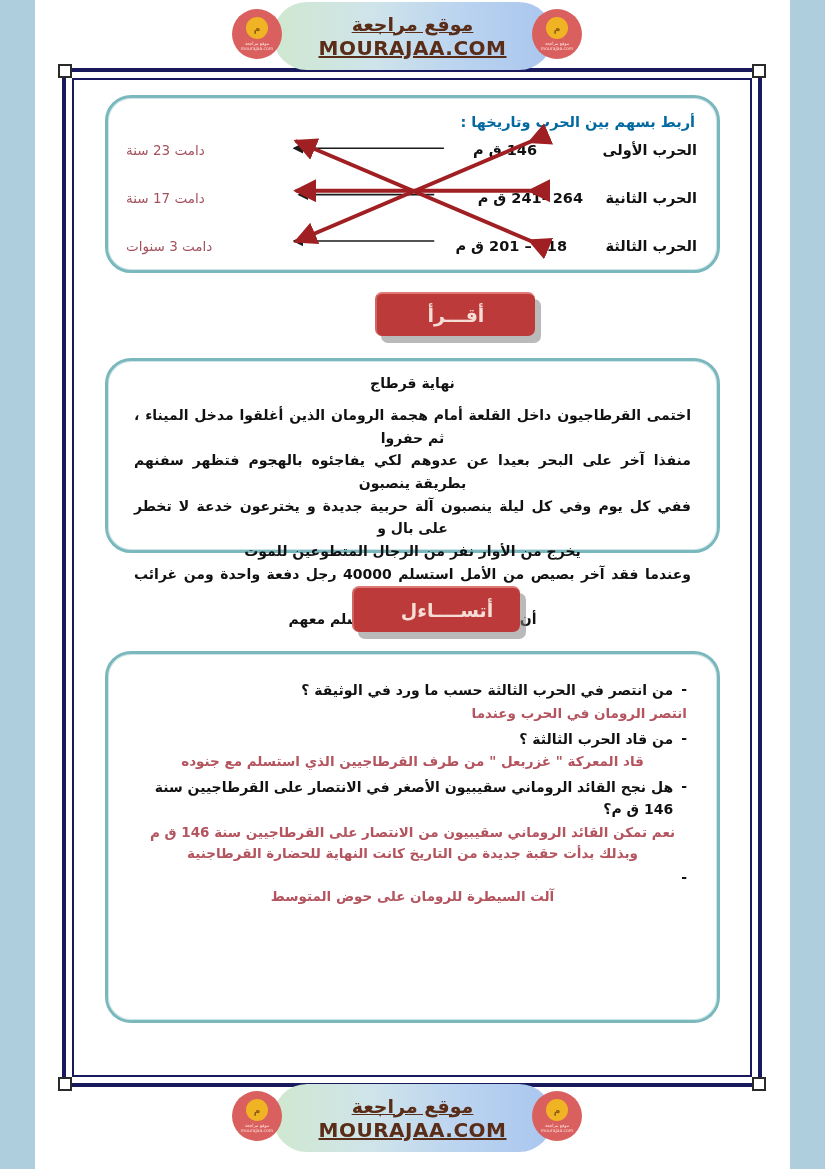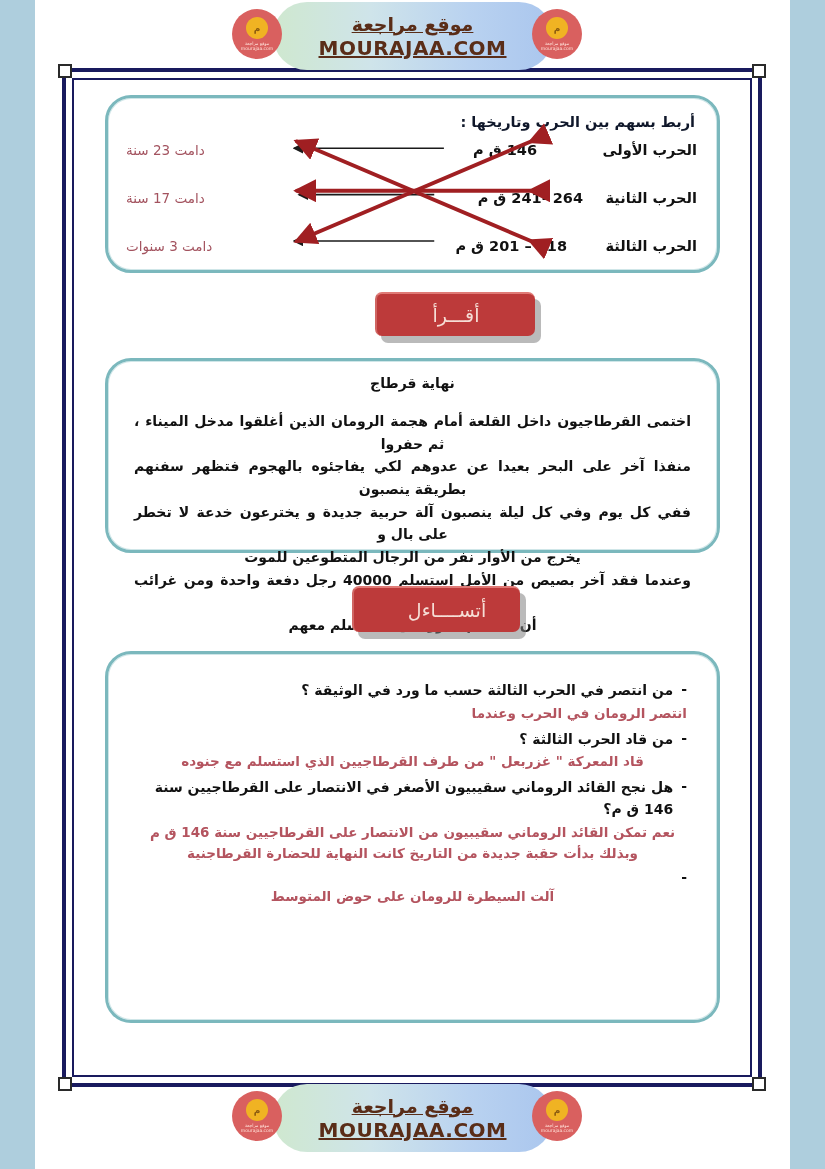--- a/index.html
+++ b/index.html
@@ -149,21 +149,21 @@
     left: 27px;
     top: 11px;
     width: 615px;
     height: 178px;
   }
   .match-instruction {
     position: absolute;
     right: 22px;
     top: 16px;
     font-size: 14.5px;
-    color: #0f172a;
+    color: #0369a1;
     direction: rtl;
     font-weight: bold;
   }
   .match-grid {
     position: absolute;
     inset: 0;
   }
   .war-label {
     position: absolute;
     right: 20px;
@@ -212,21 +212,21 @@
     border-top: 2px solid #e07a76;
     border-left: 2px solid #d06663;
     display: flex;
     align-items: center;
     justify-content: center;
     box-shadow: 6px 7px 0 rgba(130,130,130,0.55);
   }
   .banner-text {
     color: #f6ded6;
     font-size: 19px;
-    font-weight: normal;
+    font-weight: bold;
     direction: rtl;
     letter-spacing: 1px;
   }
   .banner-read {
     left: 292px;
     top: 205px;
     width: 170px;
     height: 50px;
   }
   .banner-read .banner { width: 160px; height: 44px; }
@@ -245,21 +245,21 @@
     width: 615px;
     height: 195px;
     padding: 14px 26px 10px 26px;
   }
   .read-title {
     text-align: center;
     font-size: 14px;
     font-weight: bold;
     color: #111;
     direction: rtl;
-    margin-bottom: 19px;
+    margin-bottom: 13px;
   }
   .read-body {
     direction: rtl;
     text-align: justify;
     text-align-last: center;
     font-size: 14px;
     font-weight: bold;
     color: #111;
     line-height: 1.62;
   }

